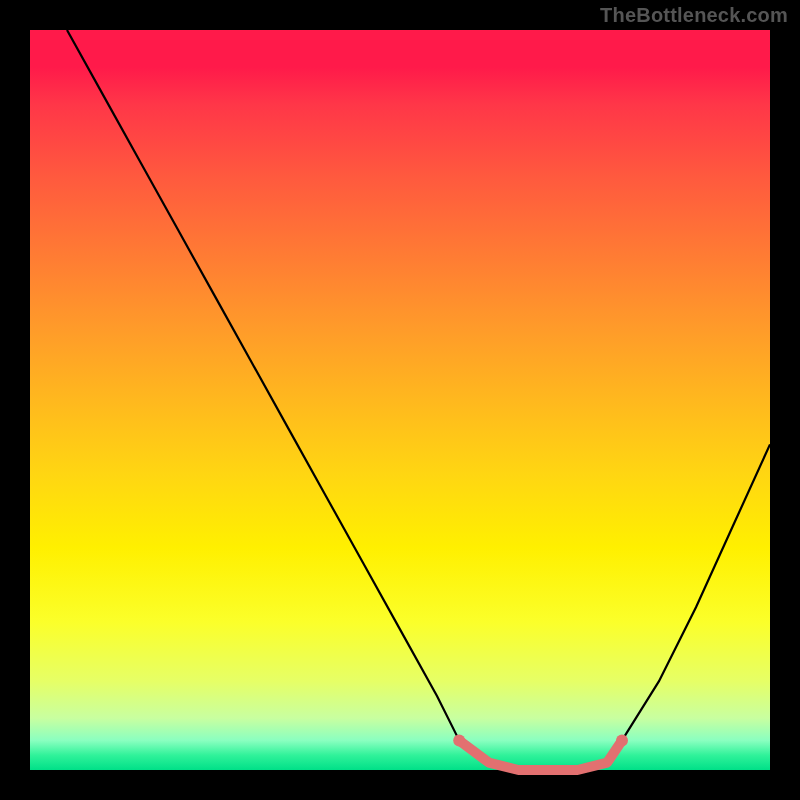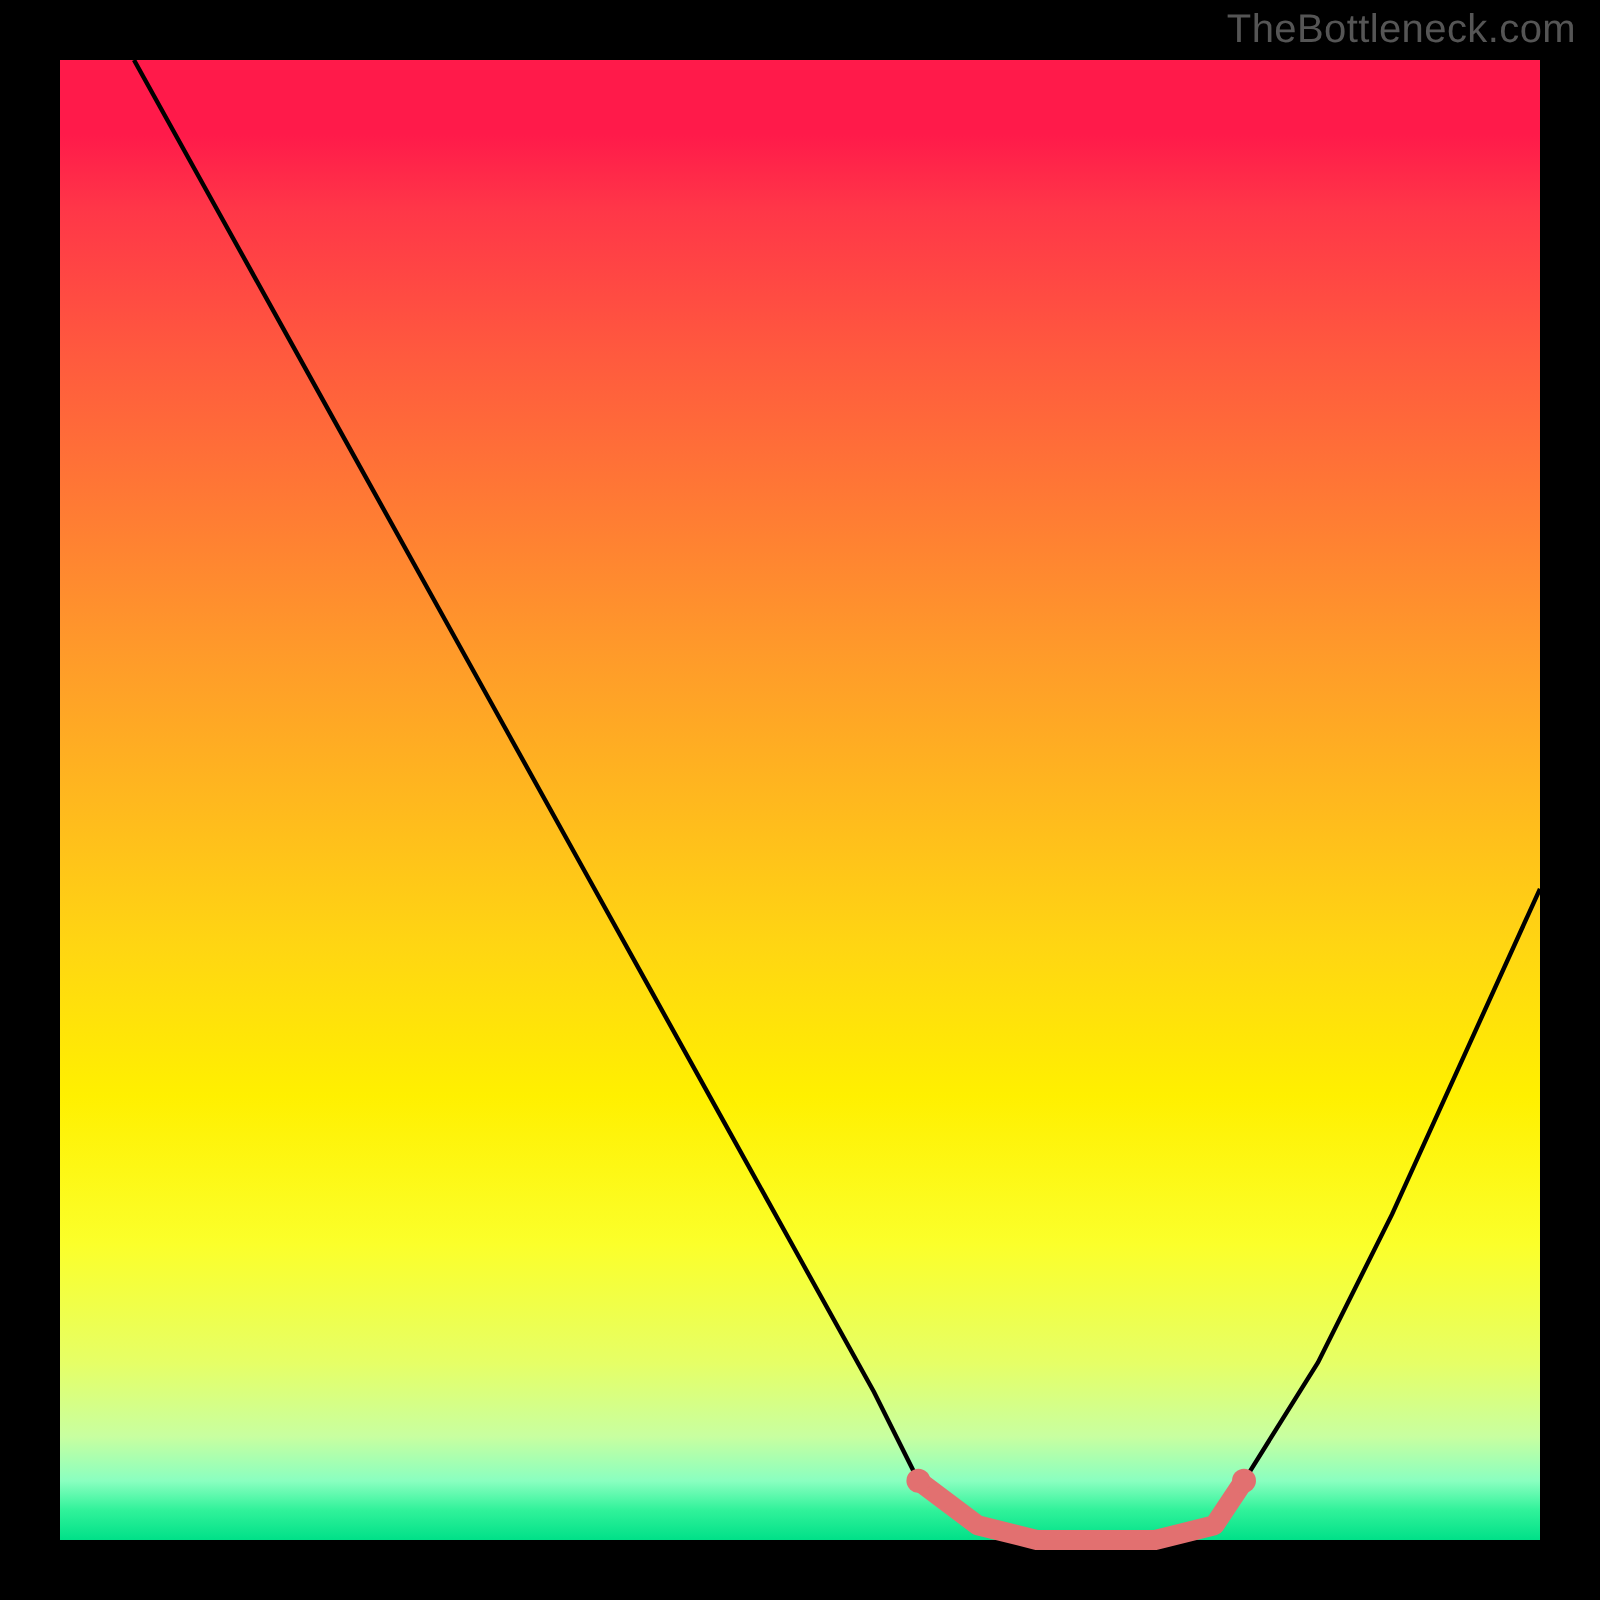--- a/index.html
+++ b/index.html
@@ -41,21 +41,21 @@
       #30f29a 98%,
       #00e088 100%
     );
   }
   .watermark {
     position: absolute;
     top: 4px;
     right: 12px;
     color: #555;
     font-size: 20px;
-    font-weight: 400;
+    font-weight: 700;
     letter-spacing: 0.2px;
     user-select: none;
   }
   svg.curve {
     position: absolute;
     left: 0;
     top: 0;
     width: 740px;
     height: 740px;
     overflow: visible;

